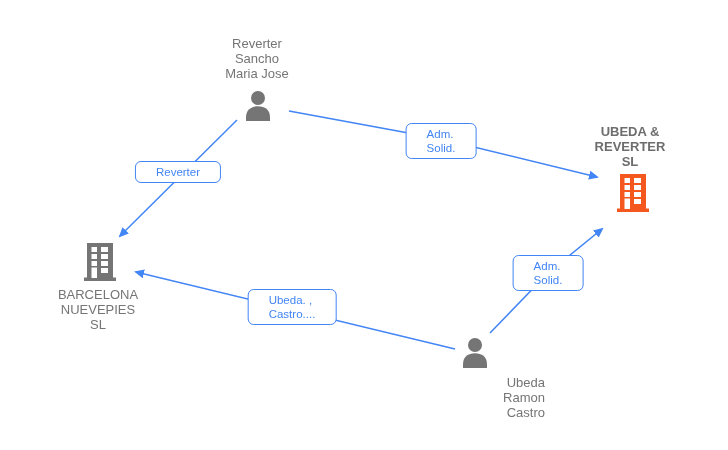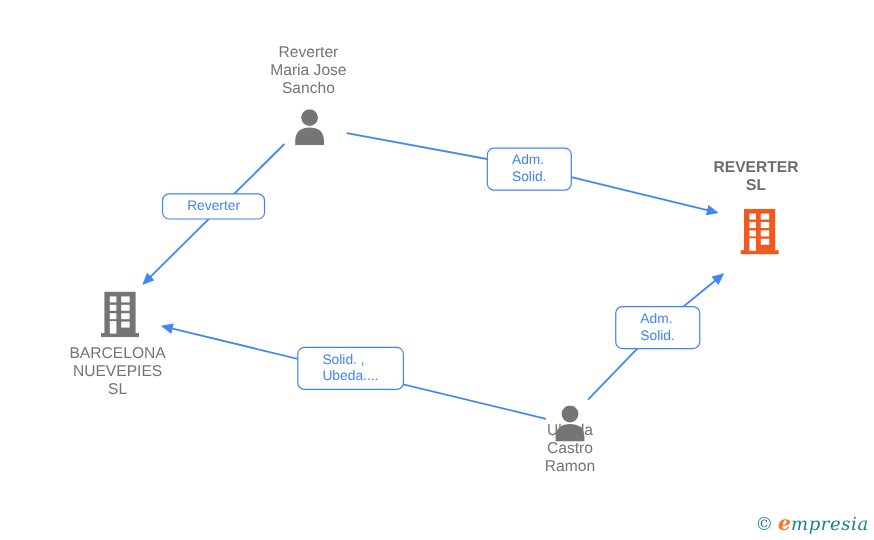--- a/index.html
+++ b/index.html
@@ -77,38 +77,39 @@
       </g>
   </svg>
 
   <div id="nodes">
       <div class="node-icon" style="left: 258px; top: 106px;"><svg width="28" height="30" viewBox="0 0 28 30">
       <circle cx="14" cy="7" r="7" fill="#757575"></circle>
       <path d="M2,30 V26.5 C2,18.5 7.2,15.3 14,15.3 C20.8,15.3 26,18.5 26,26.5 V30 Z" fill="#757575"></path>
     </svg></div>
       <div class="node-label" style="left: 257px; top: 58px;">
         <div>Reverter</div>
+        <div>Sancho</div>
         <div>Maria Jose</div>
-        <div>Sancho</div>
       </div>
       <div class="node-icon" style="left: 633px; top: 193px;"><svg width="32" height="38" viewBox="0 0 32 38">
       <rect x="3" y="0" width="26" height="35" fill="#F4581E"></rect>
       <rect x="0" y="34.5" width="32" height="3.5" fill="#F4581E"></rect>
       <g fill="#ffffff">
         <rect x="7.5" y="4" width="5.5" height="5"></rect>
         <rect x="7.5" y="11" width="5.5" height="5"></rect>
         <rect x="7.5" y="18" width="5.5" height="5"></rect>
         <rect x="7.5" y="24.5" width="5.5" height="10.5"></rect>
         <rect x="17" y="4" width="7" height="5"></rect>
         <rect x="17" y="11" width="7" height="5"></rect>
         <rect x="17" y="18" width="7" height="5"></rect>
         <rect x="17" y="25" width="7" height="5"></rect>
       </g>
     </svg></div>
       <div class="node-label bold" style="left: 630px; top: 146px;">
+        <div>UBEDA &amp;</div>
         <div>REVERTER</div>
         <div>SL</div>
       </div>
       <div class="node-icon" style="left: 100px; top: 262px;"><svg width="32" height="38" viewBox="0 0 32 38">
       <rect x="3" y="0" width="26" height="35" fill="#757575"></rect>
       <rect x="0" y="34.5" width="32" height="3.5" fill="#757575"></rect>
       <g fill="#ffffff">
         <rect x="7.5" y="4" width="5.5" height="5"></rect>
         <rect x="7.5" y="11" width="5.5" height="5"></rect>
         <rect x="7.5" y="18" width="5.5" height="5"></rect>
@@ -121,41 +122,38 @@
     </svg></div>
       <div class="node-label" style="left: 98px; top: 309px;">
         <div>BARCELONA</div>
         <div>NUEVEPIES</div>
         <div>SL</div>
       </div>
       <div class="node-icon" style="left: 475px; top: 353px;"><svg width="28" height="30" viewBox="0 0 28 30">
       <circle cx="14" cy="7" r="7" fill="#757575"></circle>
       <path d="M2,30 V26.5 C2,18.5 7.2,15.3 14,15.3 C20.8,15.3 26,18.5 26,26.5 V30 Z" fill="#757575"></path>
     </svg></div>
-      <div class="node-label" style="left: 475px; top: 373px;">
+      <div class="node-label" style="left: 475px; top: 397px; text-align: right;">
         <div>Ubeda</div>
+        <div>Ramon</div>
         <div>Castro</div>
-        <div>Ramon</div>
       </div>
     </div>
   <div id="edge-labels">
       <div class="edge-label" style="left: 441px; top: 141px;">
         <div>Adm.</div>
         <div>Solid.</div>
       </div>
       <div class="edge-label" style="left: 178px; top: 172px;">
         <div>Reverter</div>
       </div>
       <div class="edge-label" style="left: 292px; top: 307px;">
-        <div>Solid. ,</div>
-        <div>Ubeda....</div>
+        <div>Ubeda. ,</div>
+        <div>Castro....</div>
       </div>
       <div class="edge-label" style="left: 548px; top: 273px;">
         <div>Adm.</div>
         <div>Solid.</div>
       </div>
     </div>
 
-  <div class="watermark">
-    <span class="wm-copy" style="color: rgb(27, 127, 142);">©</span><span class="wm-e" style="color: rgb(239, 125, 35);">e</span><span class="wm-rest" style="color: rgb(27, 127, 142);">mpresia</span>
-  </div>
 
 </div>
 
 </body></html>

